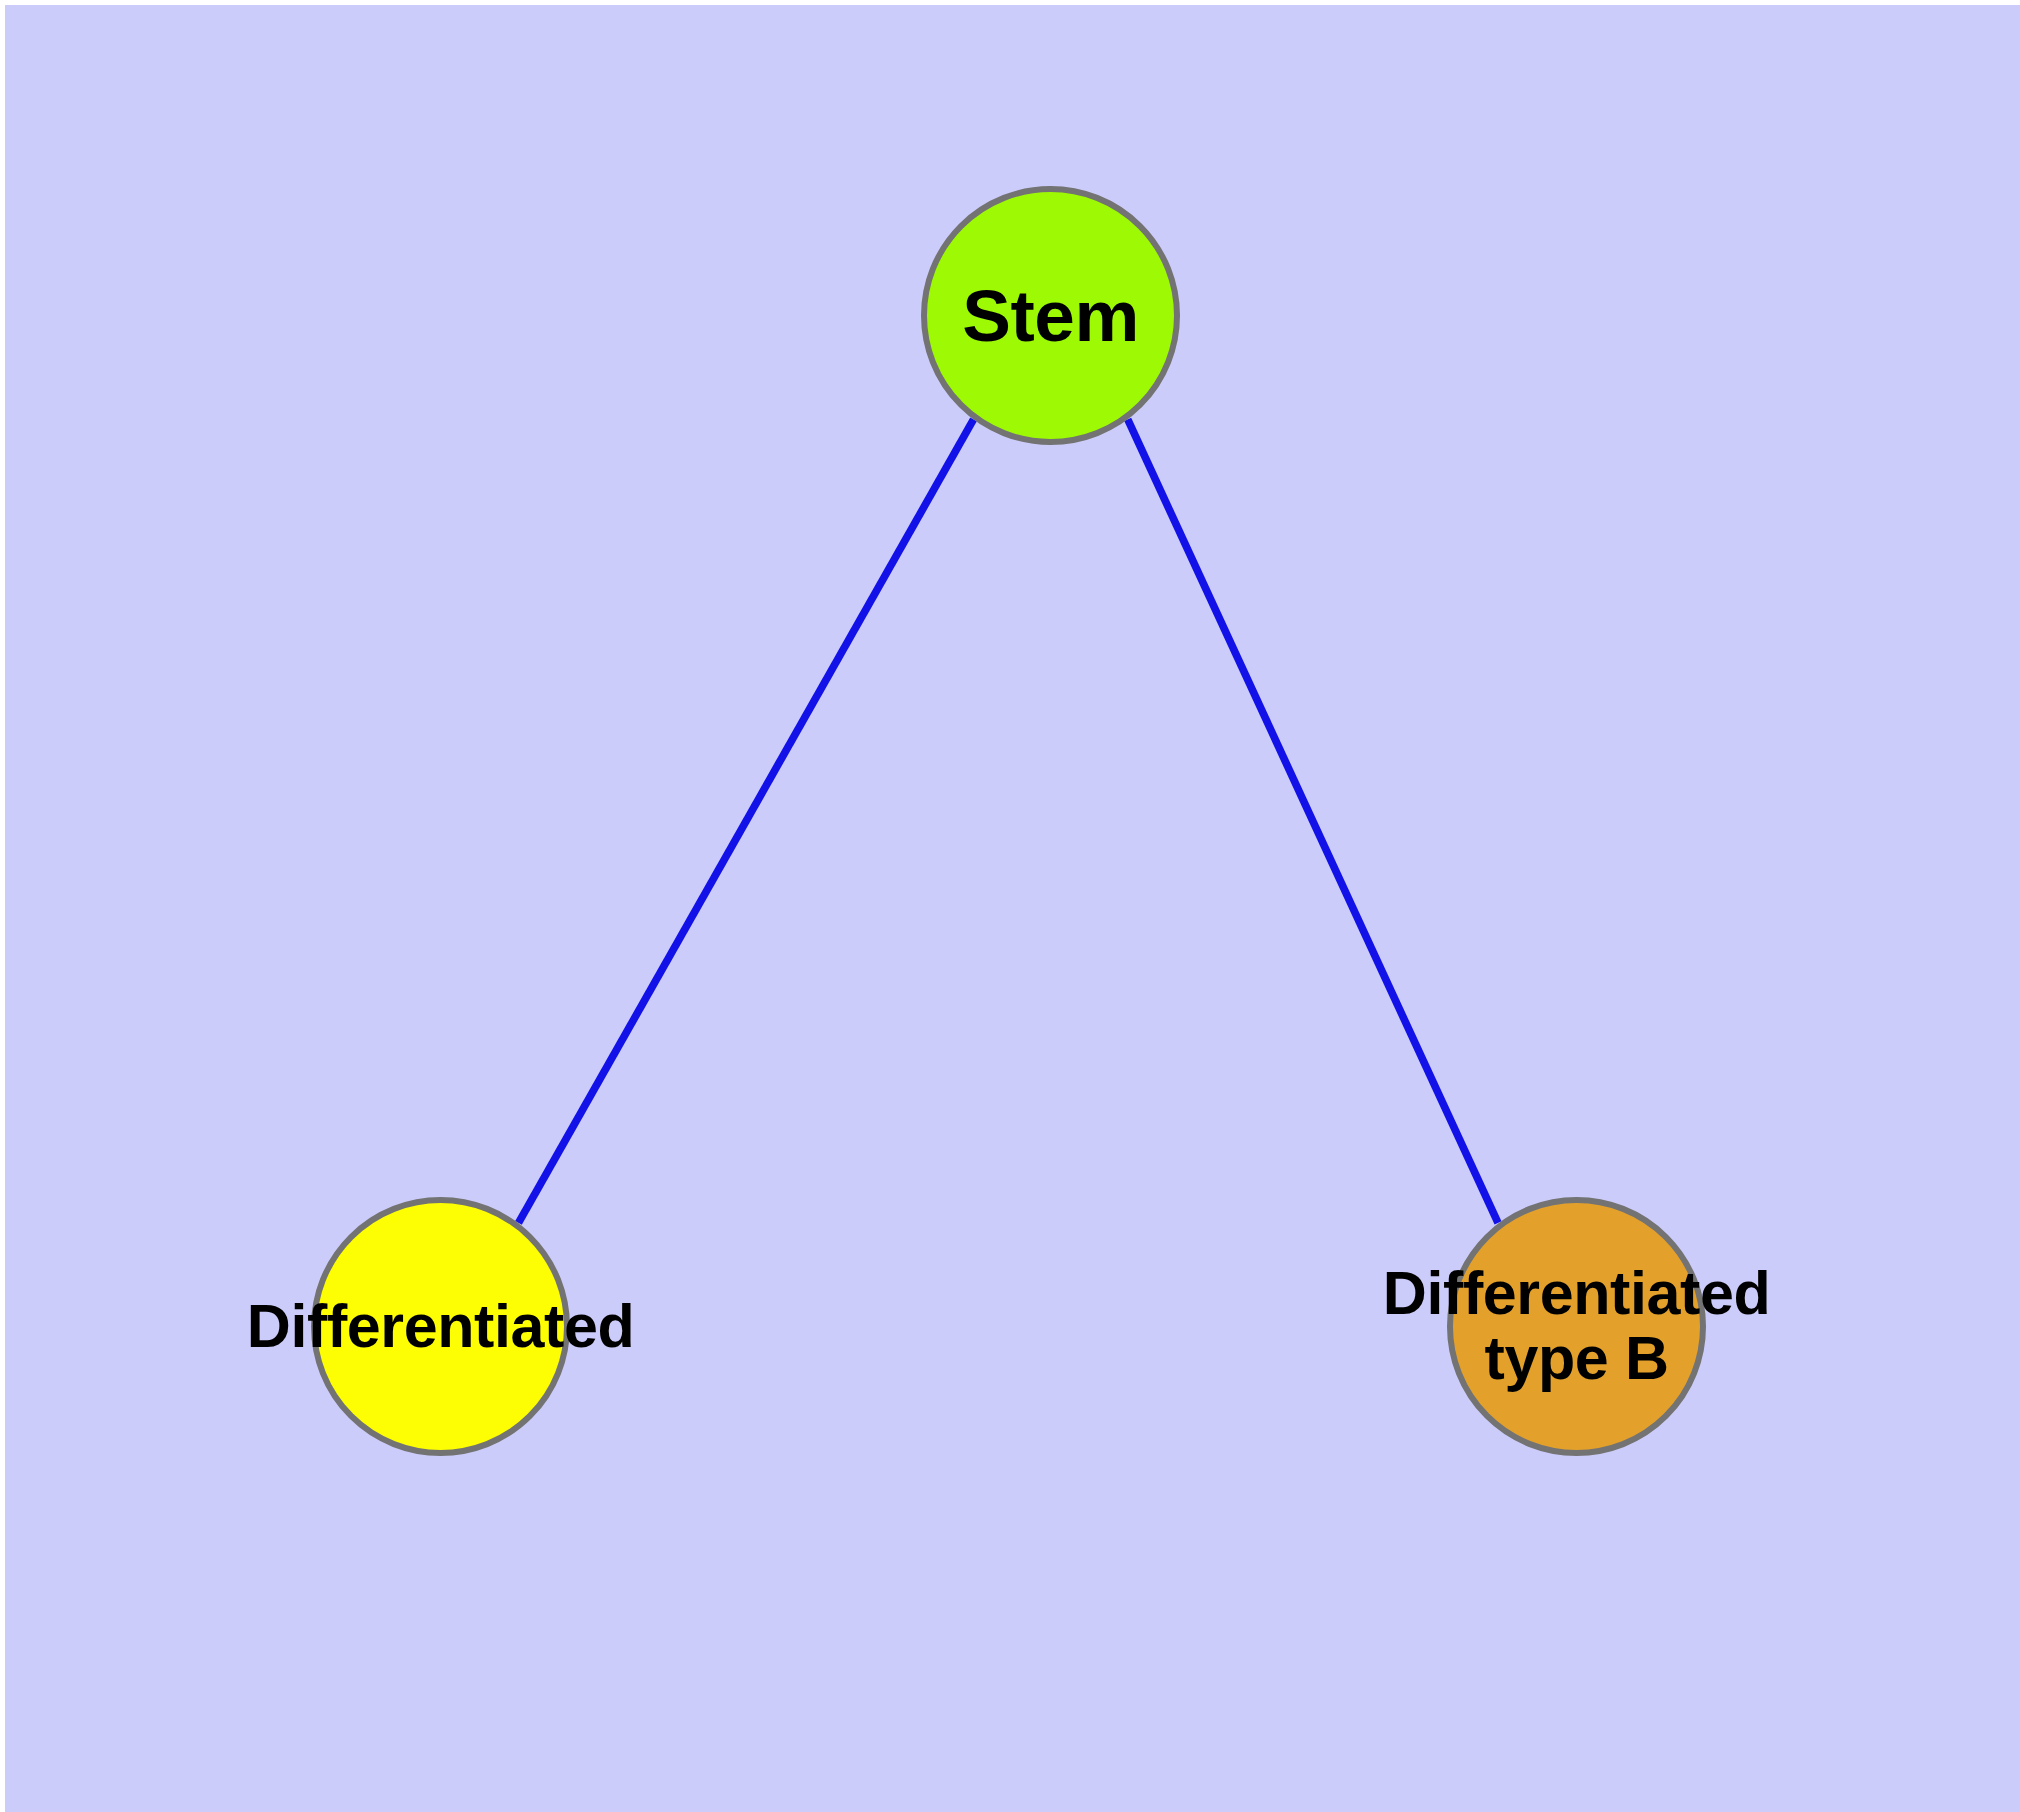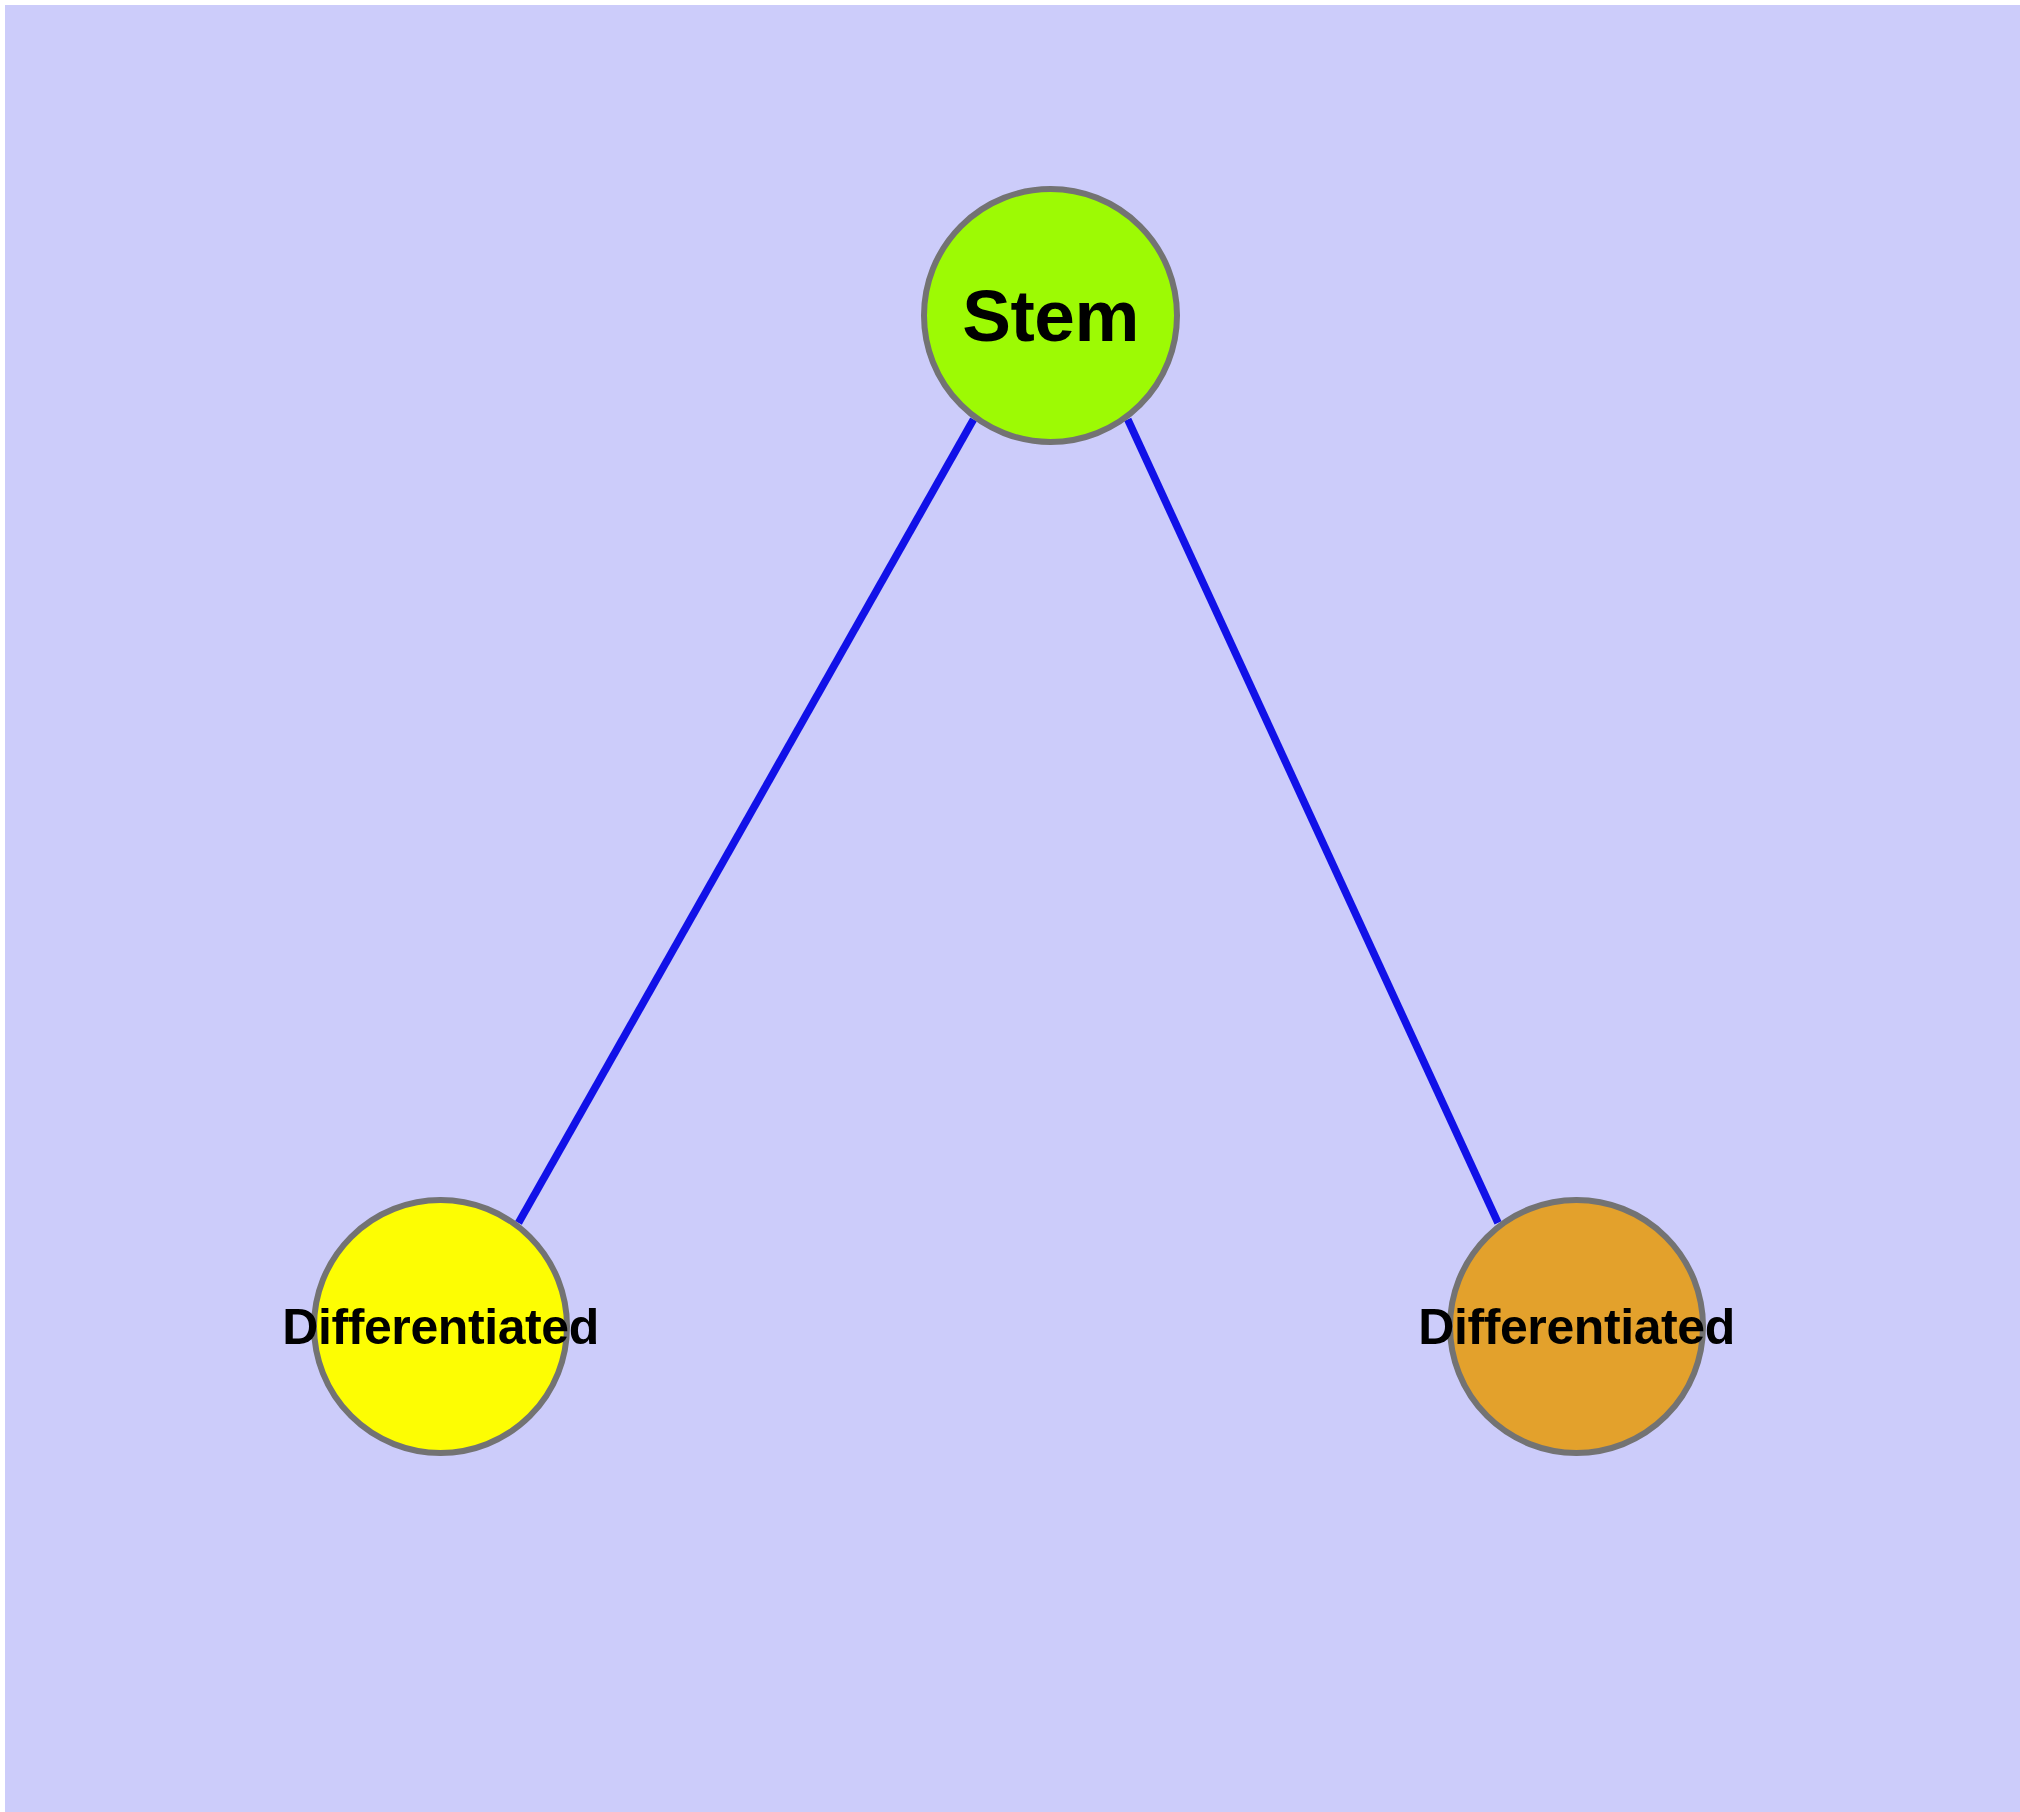--- a/index.html
+++ b/index.html
@@ -52,21 +52,21 @@
     color: #000000;
     font-weight: bold;
     line-height: 1.08;
     letter-spacing: -0.4px;
     pointer-events: none;
   }
   .label-stem {
     font-size: 73px;
   }
   .label-wide {
-    font-size: 50px;
+    font-size: 61px;
   }
 </style>
 </head>
 <body>
 
 <div id="canvas-root">
 
   <div id="graph-plot">
 
     <svg id="edge-layer" viewBox="0 0 2378 2132" preserveAspectRatio="none">
@@ -80,18 +80,19 @@
 
     <div class="node" id="node-diff-a" style="left:306px; top:1192px; width:259px; height:259px; background:#fdfd03;">
       <span class="node-label label-wide">
         <span>Differentiated</span><br>
       </span>
     </div>
 
     <div class="node" id="node-diff-b" style="left:1442px; top:1192px; width:259px; height:259px; background:#e3a12c;">
       <span class="node-label label-wide">
         <span>Differentiated</span><br>
+        <span>type B</span>
       </span>
     </div>
 
   </div>
 </div>
 
 
 </body></html>

